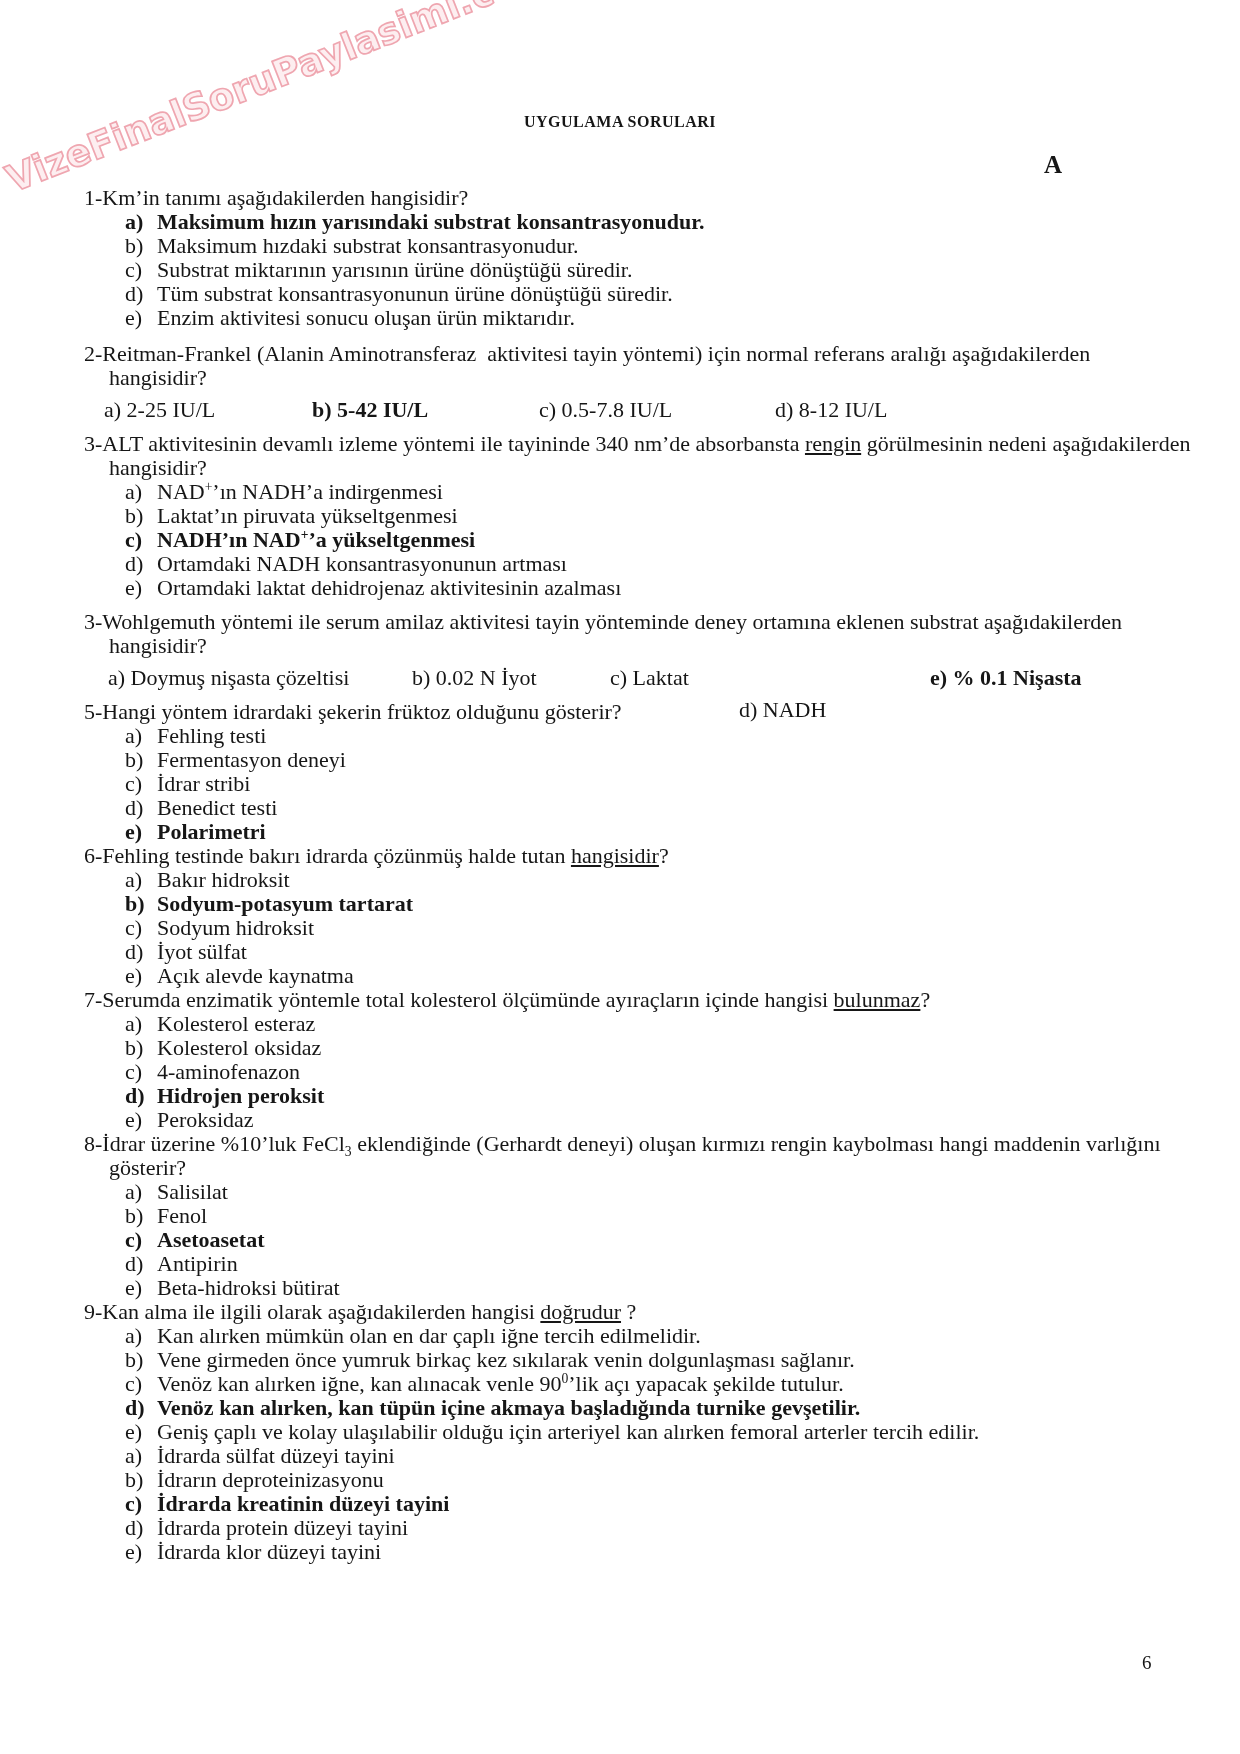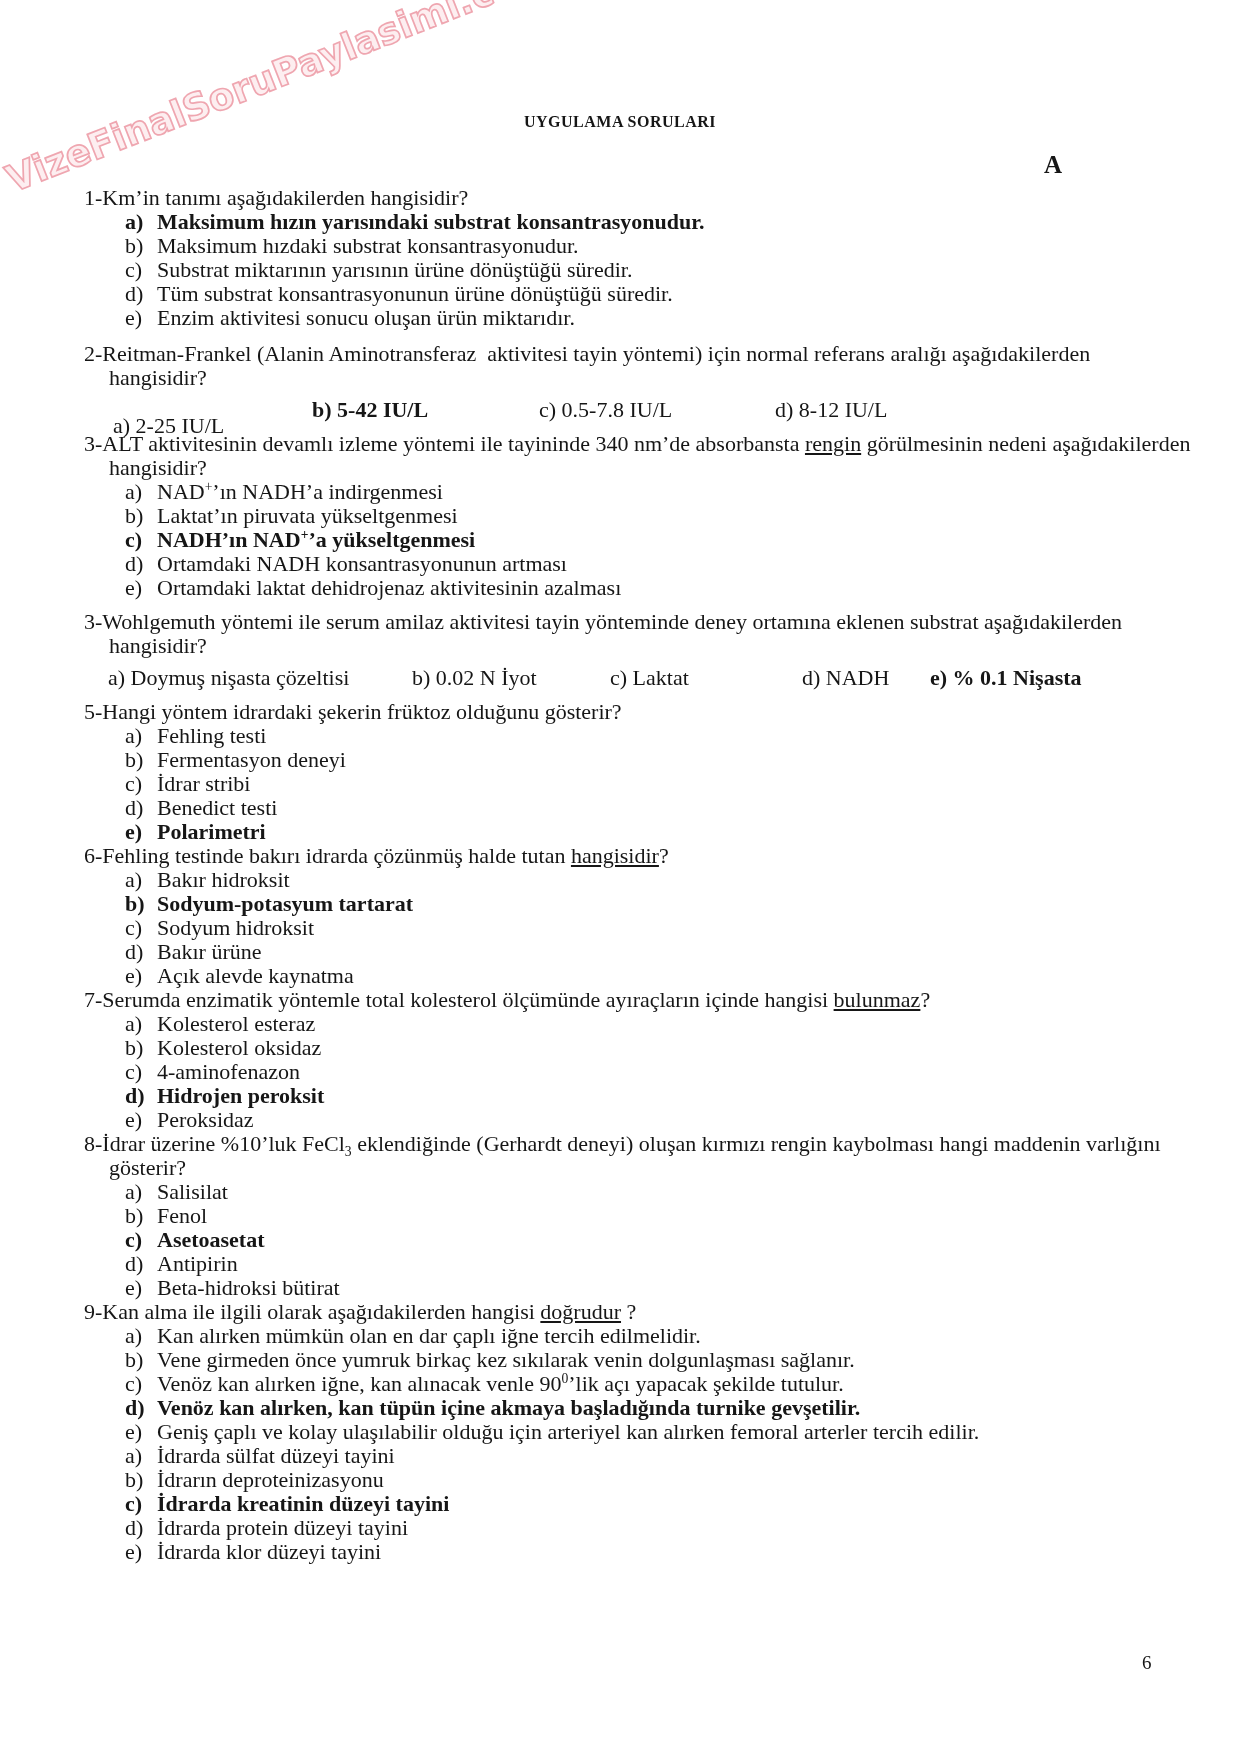--- a/index.html
+++ b/index.html
@@ -72,21 +72,21 @@
           <span class="opt-letter">e)</span>
           <span class="opt-text">Enzim aktivitesi sonucu oluşan ürün miktarıdır.</span>
         </div>
       </div>
       <div class="question" style="margin-top: 12px;">
         <div>
           <span class="stem-line">2-Reitman-Frankel (Alanin Aminotransferaz  aktivitesi tayin yöntemi) için normal referans aralığı aşağıdakilerden</span>
           <span class="stem-line cont">hangisidir?</span>
         </div>
         <div class="opt-row">
-          <span class="row-opt" style="left: 29px; margin-top: 16px;">a) 2-25 IU/L</span>
+          <span class="row-opt" style="left: 20px;">a) 2-25 IU/L</span>
           <span class="row-opt bold" style="left: 228px;">b) 5-42 IU/L</span>
           <span class="row-opt" style="left: 455px;">c) 0.5-7.8 IU/L</span>
           <span class="row-opt" style="left: 691px;">d) 8-12 IU/L</span>
         </div>
       </div>
       <div class="question" style="margin-top: 6px;">
         <div>
           <span class="stem-line">3-ALT aktivitesinin devamlı izleme yöntemi ile tayininde 340 nm’de absorbansta <u>rengin</u> görülmesinin nedeni aşağıdakilerden</span>
           <span class="stem-line cont">hangisidir?</span>
         </div>
@@ -113,21 +113,21 @@
       </div>
       <div class="question" style="margin-top: 10px;">
         <div>
           <span class="stem-line">3-Wohlgemuth yöntemi ile serum amilaz aktivitesi tayin yönteminde deney ortamına eklenen substrat aşağıdakilerden</span>
           <span class="stem-line cont">hangisidir?</span>
         </div>
         <div class="opt-row">
           <span class="row-opt" style="left: 24px;">a) Doymuş nişasta çözeltisi</span>
           <span class="row-opt" style="left: 328px;">b) 0.02 N İyot</span>
           <span class="row-opt" style="left: 526px;">c) Laktat</span>
-          <span class="row-opt" style="left: 718px;">d) NADH</span>
+          <span class="row-opt" style="left: 655px; margin-top: 32px;">d) NADH</span>
           <span class="row-opt bold" style="left: 846px;">e) % 0.1 Nişasta</span>
         </div>
       </div>
       <div class="question" style="margin-top: 8px;">
         <div>
           <span class="stem-line">5-Hangi yöntem idrardaki şekerin früktoz olduğunu gösterir?</span>
         </div>
         <div class="option">
           <span class="opt-letter">a)</span>
           <span class="opt-text">Fehling testi</span>
@@ -160,21 +160,21 @@
         <div class="option bold">
           <span class="opt-letter">b)</span>
           <span class="opt-text">Sodyum-potasyum tartarat</span>
         </div>
         <div class="option">
           <span class="opt-letter">c)</span>
           <span class="opt-text">Sodyum hidroksit</span>
         </div>
         <div class="option">
           <span class="opt-letter">d)</span>
-          <span class="opt-text">Bakır ürüne</span>
+          <span class="opt-text">İyot sülfat</span>
         </div>
         <div class="option">
           <span class="opt-letter">e)</span>
           <span class="opt-text">Açık alevde kaynatma</span>
         </div>
       </div>
       <div class="question">
         <div>
           <span class="stem-line">7-Serumda enzimatik yöntemle total kolesterol ölçümünde ayıraçların içinde hangisi <u>bulunmaz</u>?</span>
         </div>

